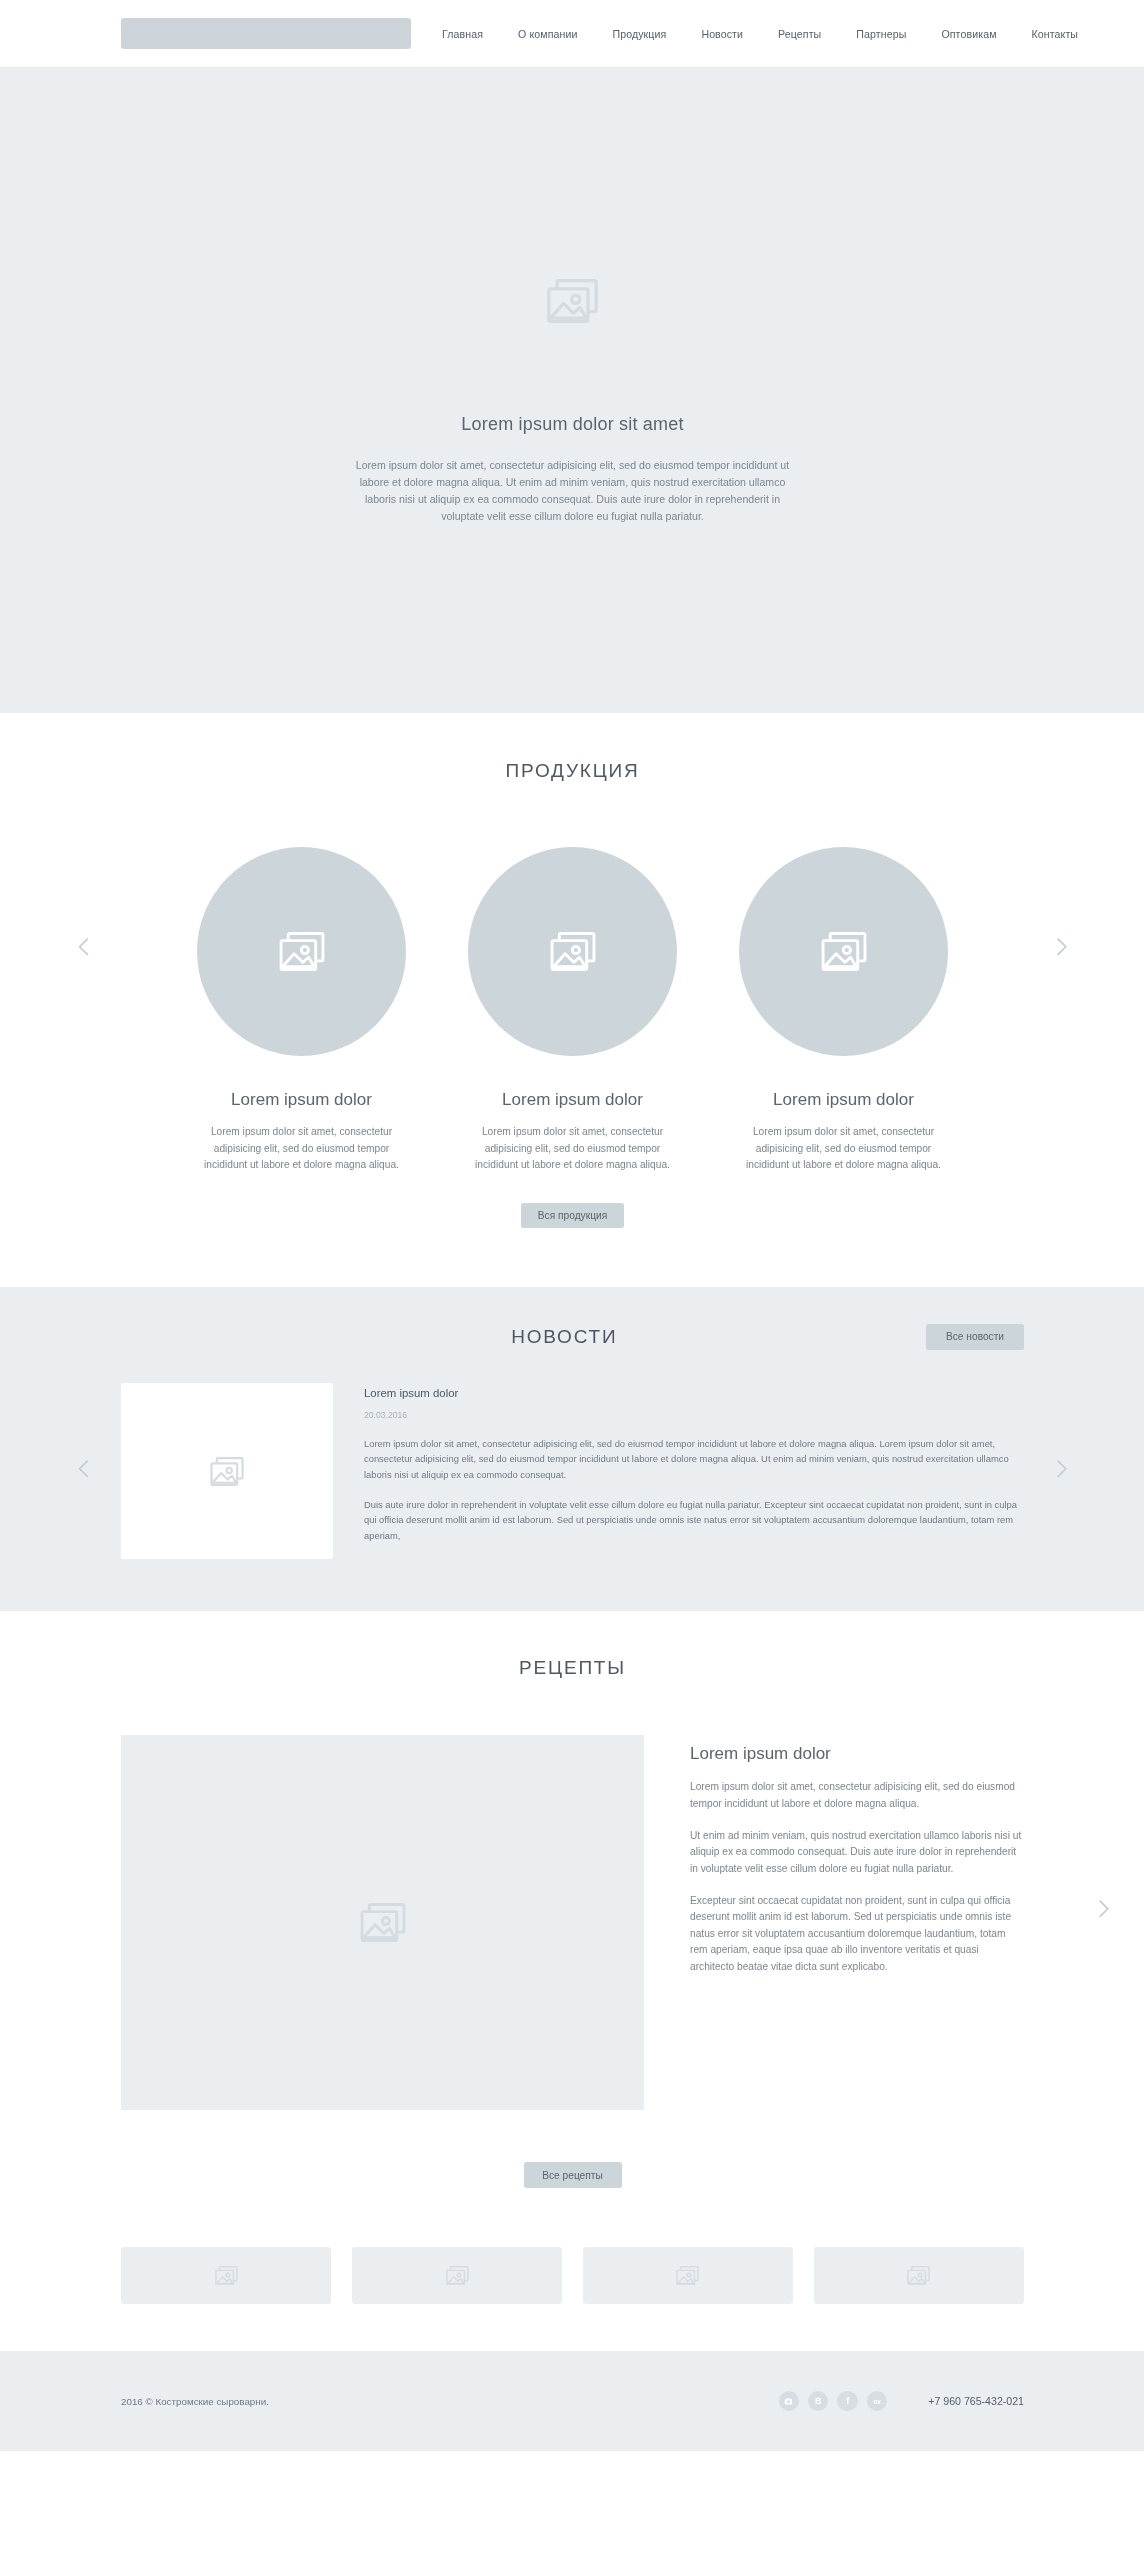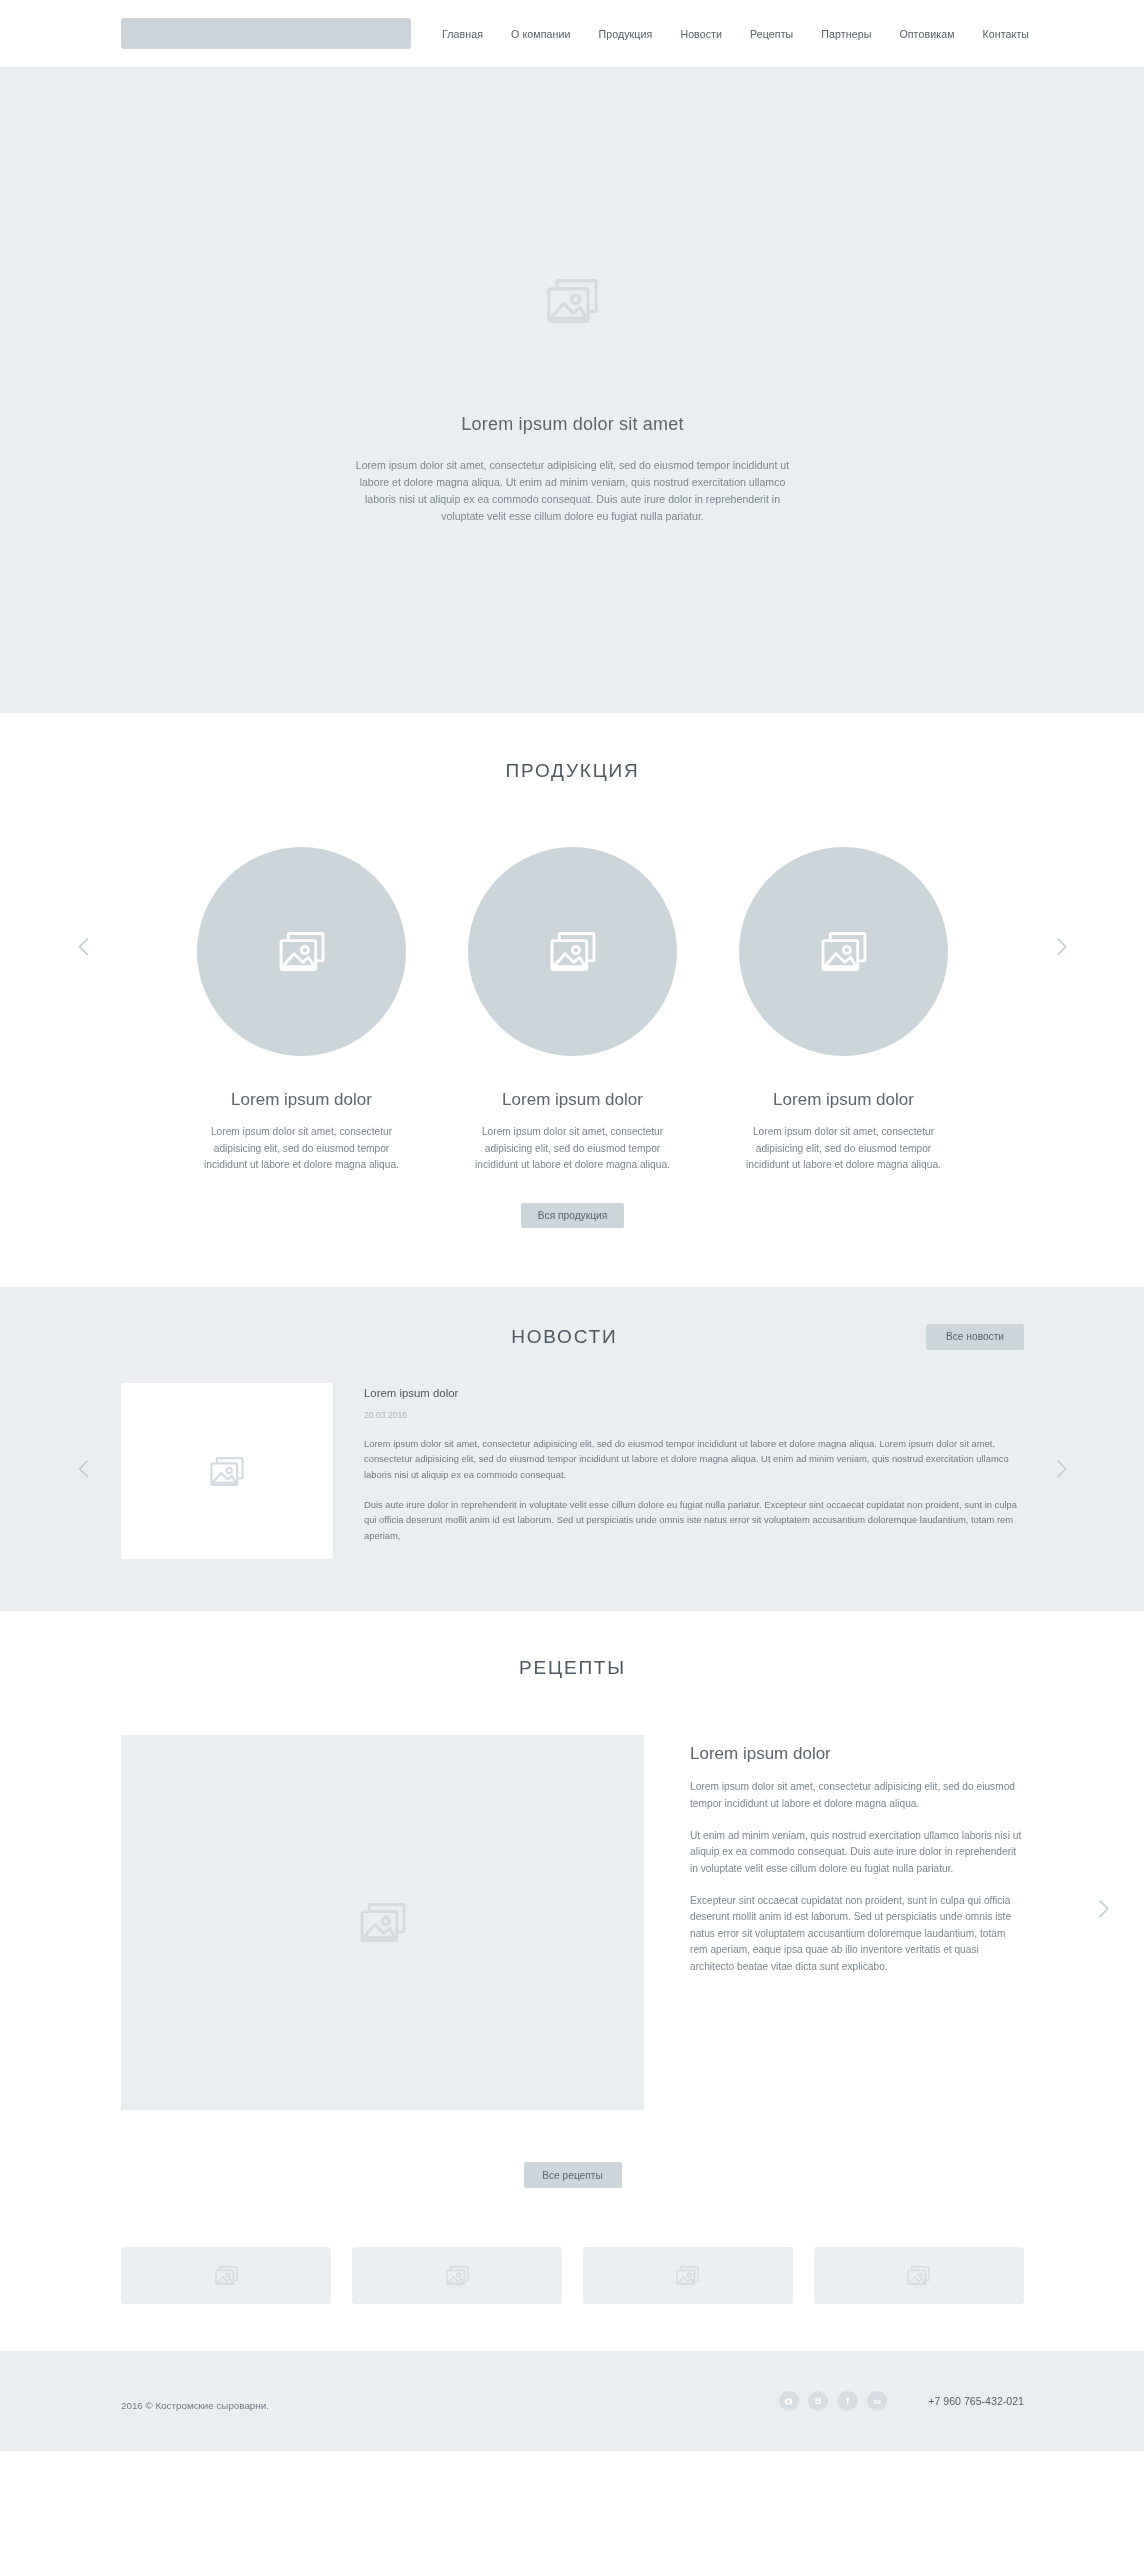--- a/index.html
+++ b/index.html
@@ -23,21 +23,21 @@
     width: 290px;
     height: 31px;
     margin-left: 121px;
     background: #ccd4d9;
     border-radius: 3.3px;
   }
   .nav {
     display: flex;
     align-items: center;
     margin-left: 31px;
-    gap: 28px;
+    gap: 35px;
   }
   .nav-item {
     font-size: 10.6px;
     color: #56606a;
     letter-spacing: 0.1px;
     white-space: nowrap;
     cursor: pointer;
   }
 
   
@@ -254,21 +254,21 @@
   .footer {
     background: #eaeef1;
     height: 100px;
     display: flex;
     align-items: center;
   }
   .footer-inner {
     width: 903px;
     margin: 0 auto;
     display: flex;
-    align-items: flex-end;
+    align-items: center;
     justify-content: space-between;
   }
   .copyright {
     font-size: 9.8px;
     color: #6f7a85;
   }
   .footer-right {
     display: flex;
     align-items: center;
     gap: 41px;

